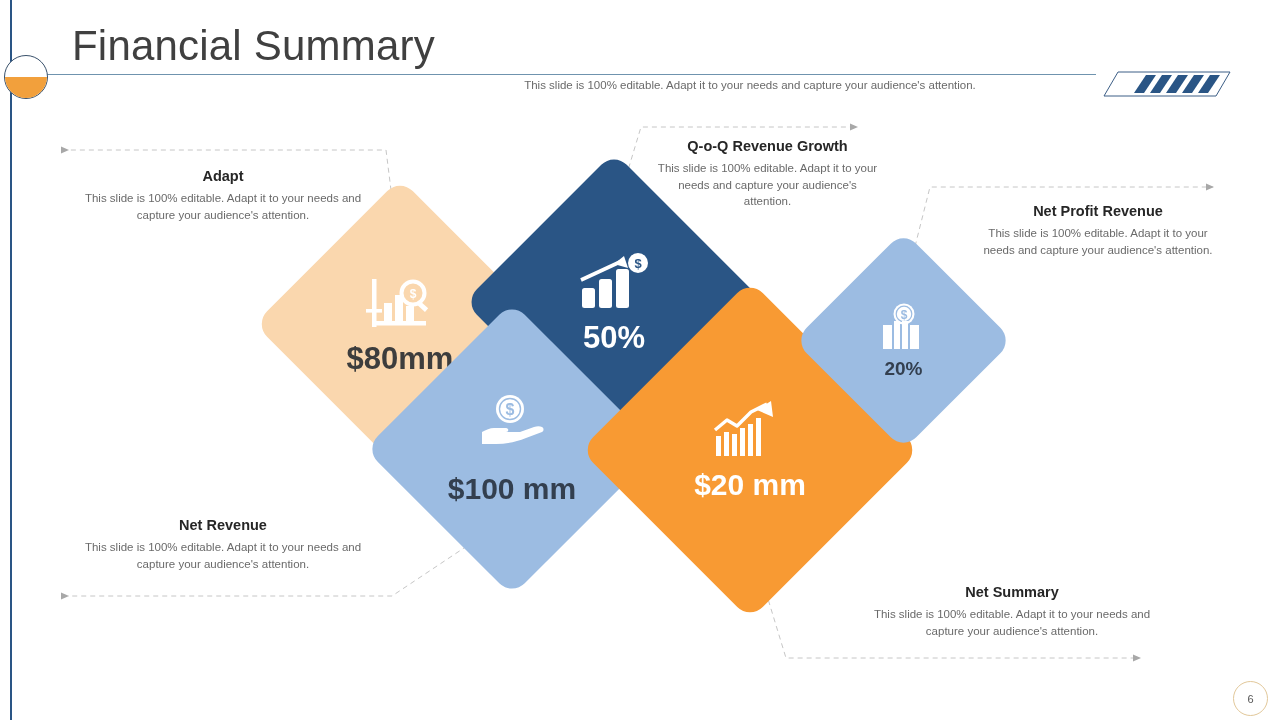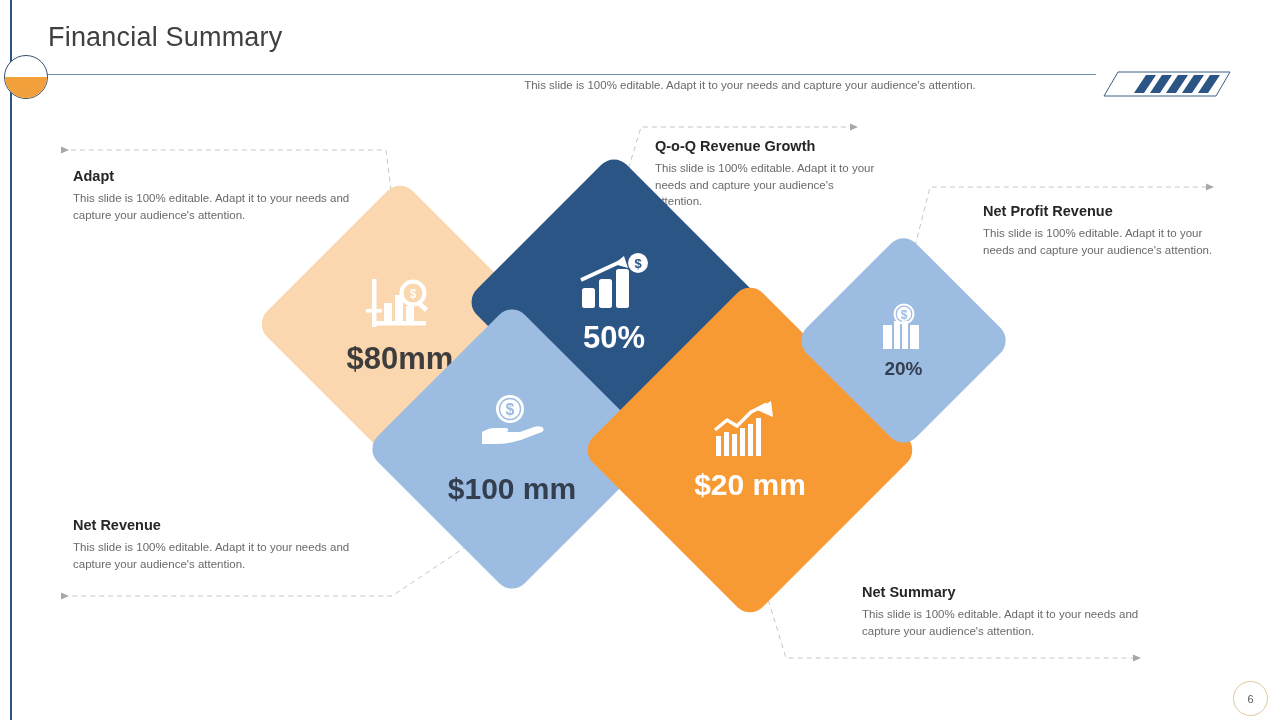--- a/index.html
+++ b/index.html
@@ -9,22 +9,22 @@
     font-family:"Liberation Sans", sans-serif;
     color:#404040;
   }
   .stage{position:absolute;inset:0;}
 
   
   .left-rule{position:absolute;left:10px;top:0;width:2px;height:720px;background:#2a5585;}
 
   
   .title{
-    position:absolute;left:48px;top:22px;
-    font-size:27px;font-weight:400;color:#404040;letter-spacing:.2px;
+    position:absolute;left:72px;top:22px;
+    font-size:42px;font-weight:400;color:#404040;letter-spacing:.2px;
     white-space:nowrap;
   }
   .header-line{
     position:absolute;left:36px;top:74px;width:1060px;height:1px;background:#6f93ae;
   }
   .badge-circle{
     position:absolute;left:4px;top:55px;width:42px;height:42px;border-radius:50%;
     background:#ffffff;border:1.3px solid #39516b;overflow:hidden;
   }
   .badge-fill{
@@ -34,21 +34,21 @@
   .subtitle{
     position:absolute;left:480px;top:79px;width:540px;
     font-size:11.5px;color:#6a6a6a;text-align:center;white-space:nowrap;
   }
   .ribbon{position:absolute;left:1096px;top:70px;width:136px;height:28px;}
 
   
   .connectors{position:absolute;left:0;top:0;width:1280px;height:720px;pointer-events:none;}
 
   
-  .block{position:absolute;}
+  .block{position:absolute;text-align:center;}
   .block .h{font-size:14.5px;font-weight:700;color:#262626;margin:0 0 6px 0;}
   .block .p{font-size:11.5px;line-height:1.45;color:#6a6a6a;margin:0;}
 
   .blk-ebitda{left:73px;top:168px;width:300px;}
   .blk-qoq{left:655px;top:138px;width:225px;}
   .blk-npm{left:983px;top:203px;width:230px;}
   .blk-netrev{left:73px;top:517px;width:300px;}
   .blk-netprofit{left:862px;top:584px;width:300px;}
 
   

